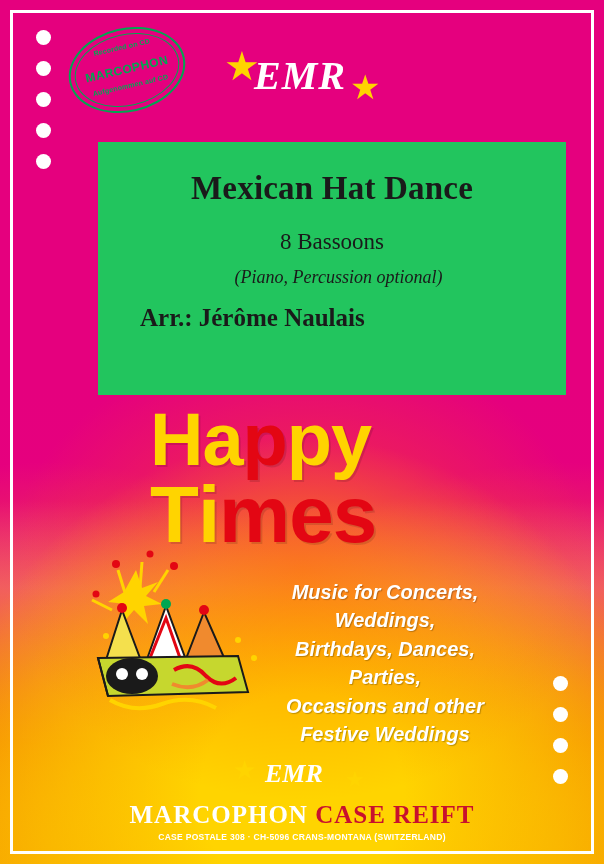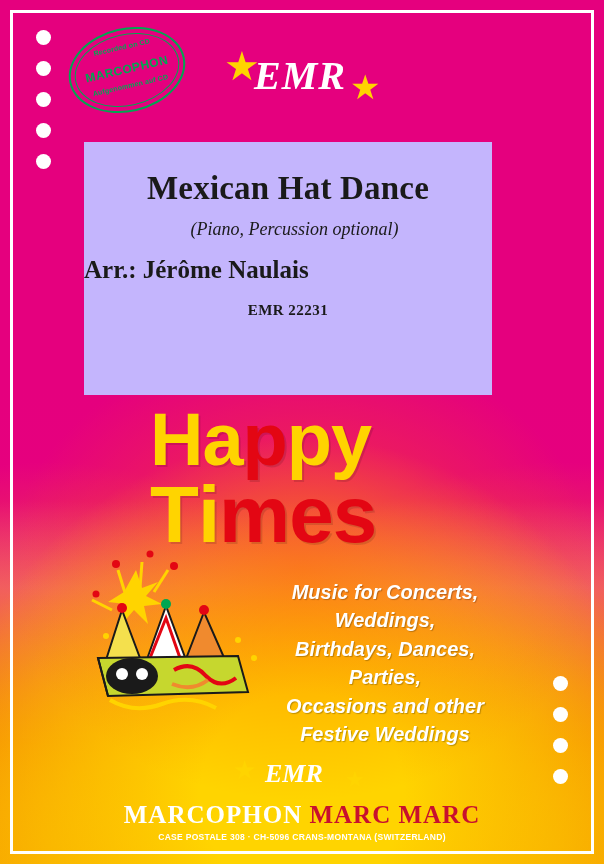--- a/index.html
+++ b/index.html
@@ -114,25 +114,25 @@
   .star {
     position: absolute;
     color: #ffd400;
     line-height: 1;
   }
   .star.s1 { left: 8px; top: 10px; font-size: 40px; }
   .star.s2 { left: 134px; top: 34px; font-size: 34px; }
   
   .card {
     position: absolute;
-    left: 84px;
+    left: 98px;
     top: 142px;
-    width: 408px;
+    width: 468px;
     height: 253px;
-    background: #c4b5fd;
+    background: #22c55e;
     text-align: center;
   }
   .card .title {
     margin-top: 28px;
     font-family: "Liberation Serif", serif;
     font-weight: bold;
     font-size: 33px;
     color: #1a1a1a;
     letter-spacing: .2px;
   }
@@ -150,20 +150,21 @@
     color: #1a1a1a;
     margin-left: 13px;
   }
   .card .arranger {
     margin-top: 16px;
     font-family: "Liberation Serif", serif;
     font-weight: bold;
     font-size: 25px;
     color: #1a1a1a;
     text-align: left;
+    padding-left: 42px;
   }
   .card .code {
     margin-top: 18px;
     font-family: "Liberation Serif", serif;
     font-weight: bold;
     font-size: 15px;
     color: #1a1a1a;
     letter-spacing: .5px;
   }
   
@@ -287,23 +288,23 @@
   </div>
 
   <div class="emr-top">
     <div class="star s1">★</div>
     <div class="emr-text">EMR</div>
     <div class="star s2">★</div>
   </div>
 
   <div class="card">
     <div class="title">Mexican Hat Dance</div>
+    <div class="subtitle">8 Bassoons</div>
     <div class="optional">(Piano, Percussion optional)</div>
     <div class="arranger">Arr.: Jérôme Naulais</div>
-    <div class="code">EMR 22231</div>
   </div>
 
   <div class="happy" id="word1"><span style="color: rgb(255, 212, 0);">H</span><span style="color: rgb(255, 212, 0);">a</span><span style="color: rgb(227, 6, 19);">p</span><span style="color: rgb(255, 212, 0);">p</span><span style="color: rgb(255, 212, 0);">y</span></div>
   <div class="times" id="word2"><span style="color: rgb(255, 212, 0);">T</span><span style="color: rgb(255, 212, 0);">i</span><span style="color: rgb(227, 6, 19);">m</span><span style="color: rgb(227, 6, 19);">e</span><span style="color: rgb(227, 6, 19);">s</span></div>
 
   <div class="tagline" id="tagline">
       <div>Music for Concerts, Weddings,</div>
       <div>Birthdays, Dances, Parties,</div>
       <div>Occasions and other</div>
       <div>Festive Weddings</div>
@@ -352,18 +353,18 @@
       </g>
     </svg>
   </div>
 
   <div class="emr-bottom">
     <div class="lg">
       <span class="star st1">★</span>
       <span class="emr-text2">EMR</span>
       <span class="star st2">★</span>
     </div>
-    <div class="pub"><span>MARCOPHON </span><span class="red">MARC MARC</span></div>
+    <div class="pub"><span>MARCOPHON </span><span class="red">CASE REIFT</span></div>
     <div class="addr">CASE POSTALE 308 · CH-5096 CRANS-MONTANA (SWITZERLAND)</div>
   </div>
 
   <div class="frame"></div>
 </div>
 
 </body></html>

